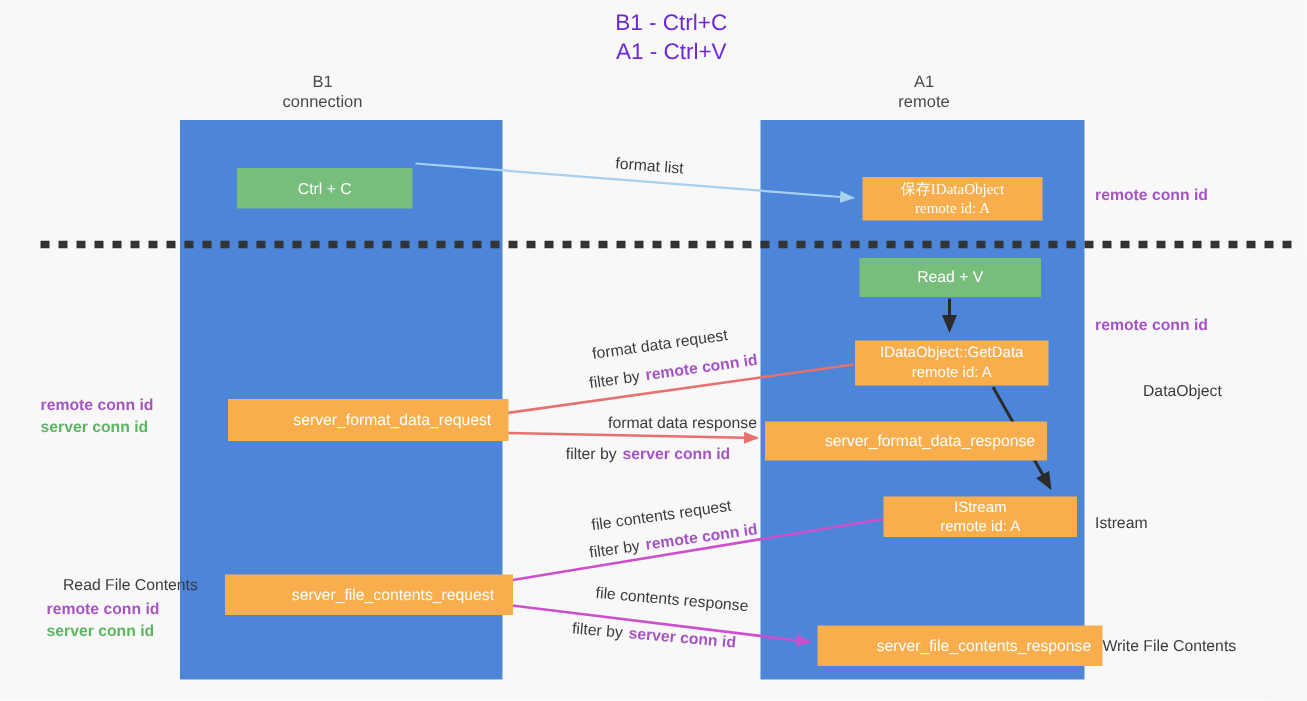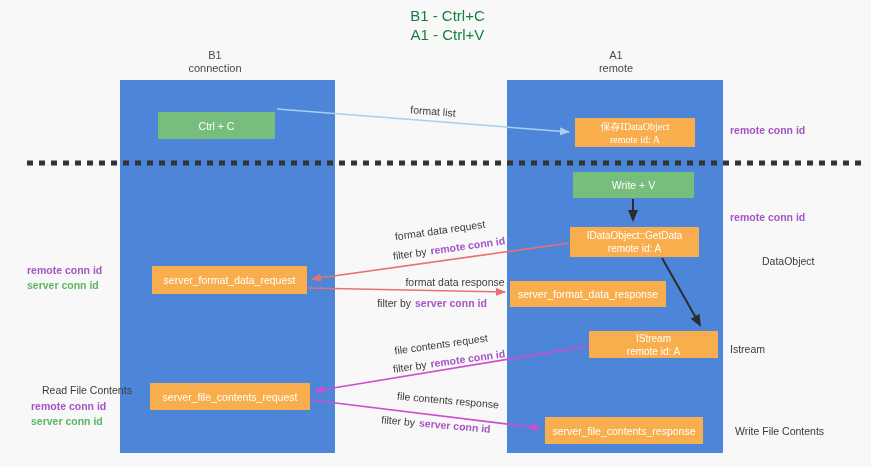--- a/index.html
+++ b/index.html
@@ -4,37 +4,37 @@
 <style>
   html,body { margin:0; padding:0; }
   .canvas {
     position:relative; width:871px; height:467px;
     background:#f8f8f9; overflow:hidden;
     font-family:"Liberation Sans", sans-serif;
   }
   .svg-layer { position:absolute; left:0; top:0; width:871px; height:467px; pointer-events:none; }
 
   .title { position:absolute; top:6px; left:24px; right:0; text-align:center;
-           font-size:15px; line-height:19px; color:#15803d; }
+           font-size:15px; line-height:19px; color:#6d28d9; }
 
   .col { position:absolute; top:80px; height:373px; background:#4d86d8; }
   .col-b1 { left:120px; width:215px; }
   .col-a1 { left:507px; width:216px; }
 
   .col-header { position:absolute; top:49px; width:120px; text-align:center;
                 font-size:11px; line-height:13px; color:#4a4a4a; }
   .hdr-b1 { left:155px; }
   .hdr-a1 { left:556px; }
 
   .node { position:absolute; display:flex; flex-direction:column; justify-content:center;
           align-items:center; text-align:center; color:#fff; }
   .green  { background:#77be7d; font-size:10.5px; }
   .orange { background:#f9ae4d; }
   .two-line { font-size:10px; line-height:13px; }
-  .one-line { font-size:10.5px; }
+  .one-line { font-size:10.5px;padding-left:32px; }
 
   .lbl { position:absolute; white-space:nowrap; font-size:10.5px; color:#3b3b3b; }
   .center-lbl { transform:translate(-50%,-50%); }
   .rot-neg8  { transform:translate(-50%,-50%) rotate(-8deg); }
   .rot-pos5  { transform:translate(-50%,-50%) rotate(5deg); }
   .rot-pos4  { transform:translate(-50%,-50%) rotate(4.5deg); }
   .purple { color:#a555c3; font-weight:bold; }
   .greenlbl { color:#5bb661; font-weight:bold; }
   .fp { margin-right:4px; }
   .ann { line-height:15px; }
@@ -89,21 +89,21 @@
   <div class="node green" style="left:158px;top:96px;width:117px;height:27px;margin-top:16px;">
     <span>Ctrl + C</span>
   </div>
 
   <div class="node orange two-line" style="left:575px;top:118px;width:120px;height:29px;font-family:Liberation Serif, serif;">
     <span>保存IDataObject</span>
     <span>remote id: A</span>
   </div>
 
   <div class="node green" style="left:573px;top:172px;width:121px;height:26px;">
-    <span>Write + V</span>
+    <span>Read + V</span>
   </div>
 
   <div class="node orange two-line" style="left:570px;top:227px;width:129px;height:30px;">
     <span>IDataObject::GetData</span>
     <span>remote id: A</span>
   </div>
 
   <div class="node orange one-line" style="left:152px;top:266px;width:155px;height:28px;">
     <span>server_format_data_request</span>
   </div>

